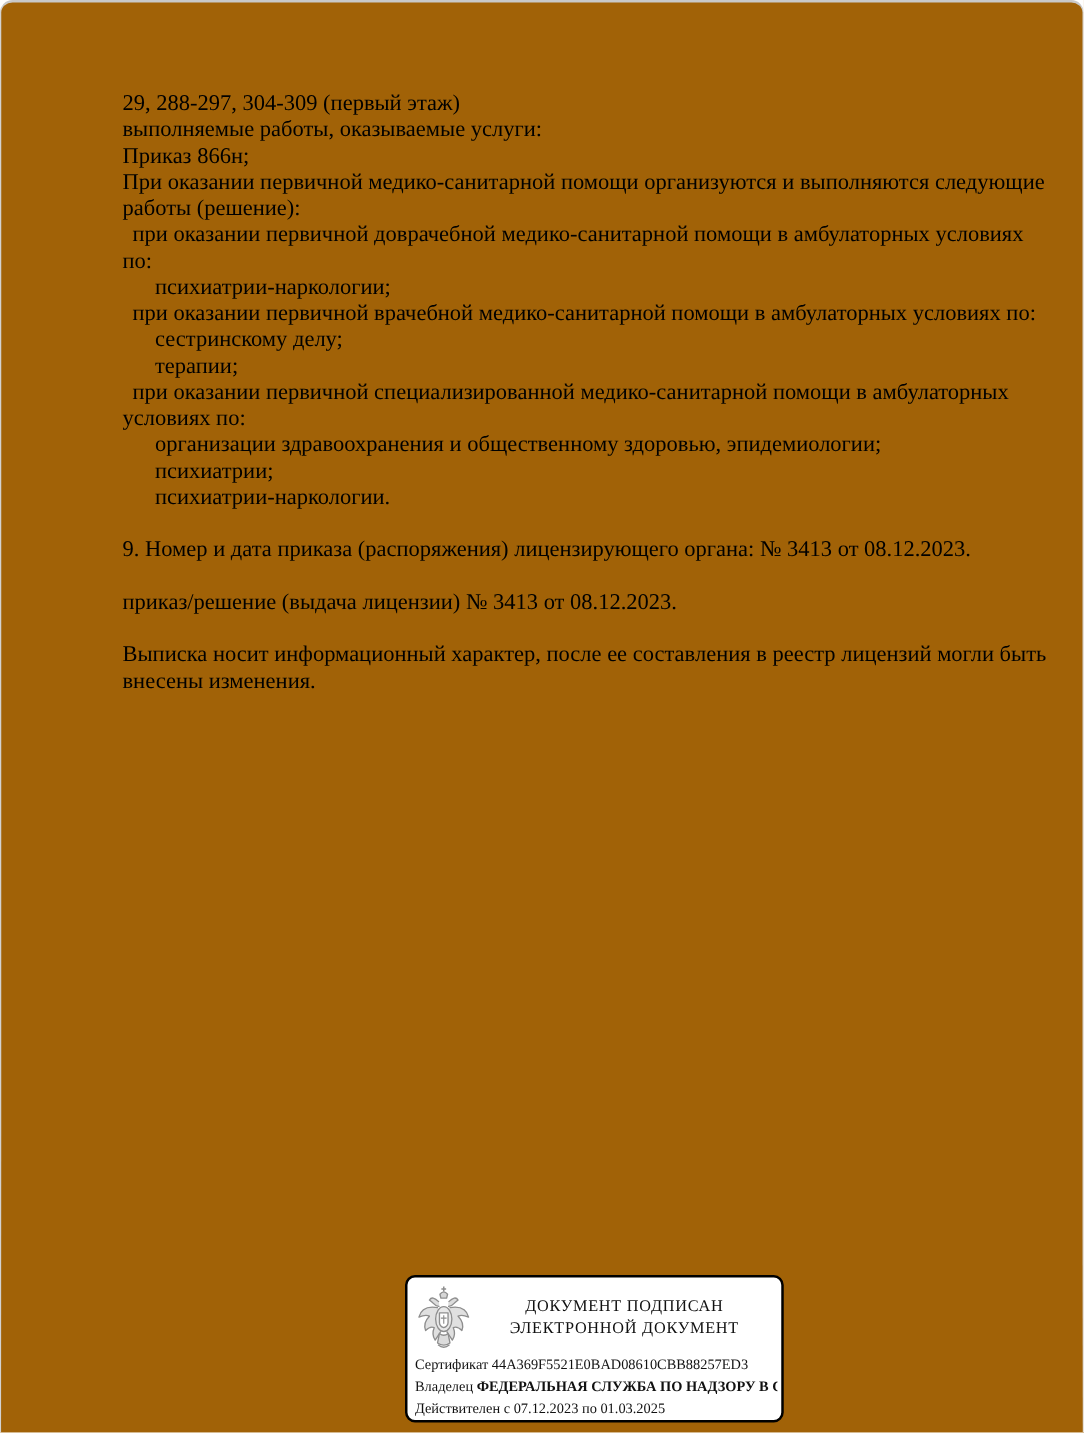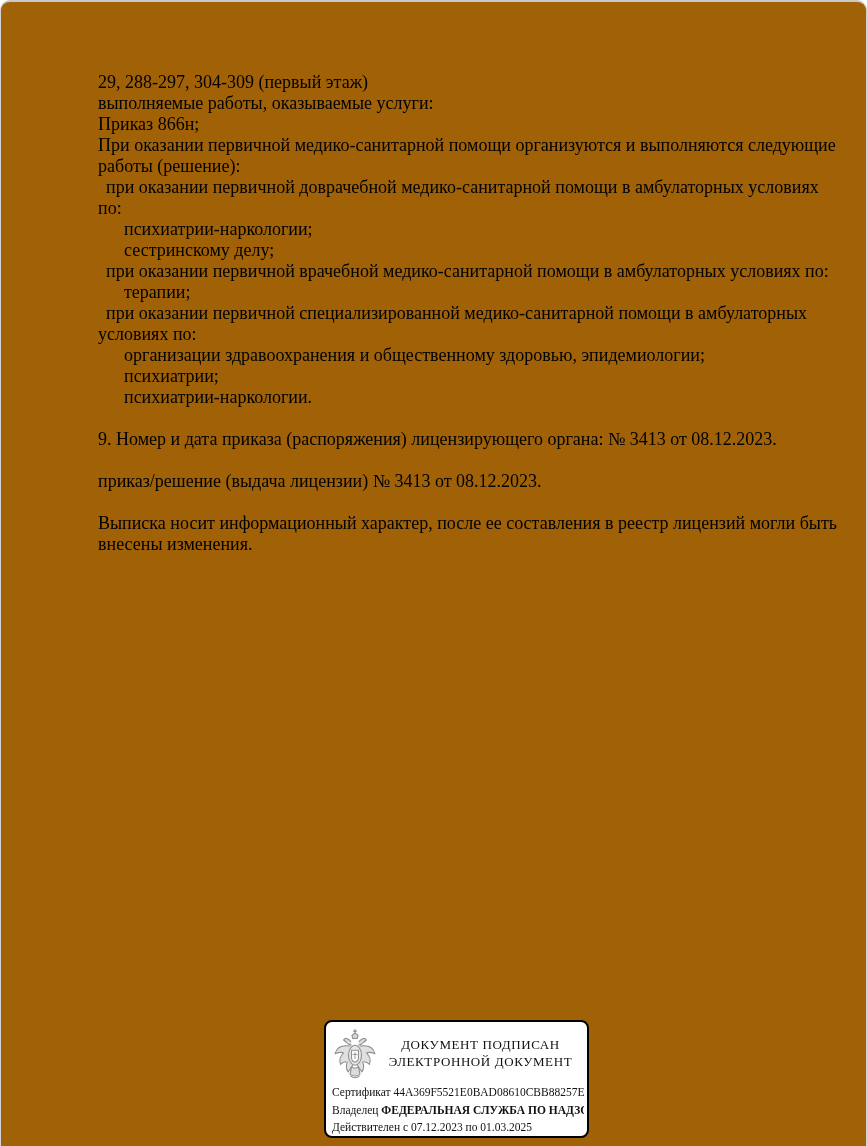--- a/index.html
+++ b/index.html
@@ -18,21 +18,21 @@
   }
   .doc-text{
     position:absolute;left:97px;top:70px;width:715px;
     font-size:18px;line-height:21px;
   }
   .line{min-height:21px;white-space:pre;}
   .line.ind1{padding-left:8px;}
   .line.ind2{padding-left:26px;}
 
   .stamp{
-    position:absolute;left:323px;top:1018px;width:265px;height:118px;
+    position:absolute;left:323px;top:1018px;width:303px;height:118px;
     border:2.5px solid #000;border-radius:8px;background:#fff;
     box-sizing:border-box;overflow:hidden;
   }
   .stamp-head{display:flex;align-items:flex-start;padding:5px 4px 0 6px;height:57px;box-sizing:border-box;}
   .emblem{width:46px;height:55px;flex:0 0 auto;}
   .stamp-title{
     flex:1;text-align:center;padding-top:9px;
     font-size:13px;line-height:17px;letter-spacing:0.6px;color:#111;
   }
   .stamp-lines{
@@ -49,22 +49,22 @@
 
   <div class="doc-text">
       <div class="line ind0">29, 288-297, 304-309 (первый этаж)</div>
       <div class="line ind0">выполняемые работы, оказываемые услуги:</div>
       <div class="line ind0">Приказ 866н;</div>
       <div class="line ind0">При оказании первичной медико-санитарной помощи организуются и выполняются следующие</div>
       <div class="line ind0">работы (решение):</div>
       <div class="line ind1">при оказании первичной доврачебной медико-санитарной помощи в амбулаторных условиях</div>
       <div class="line ind0">по:</div>
       <div class="line ind2">психиатрии-наркологии;</div>
+      <div class="line ind1">при оказании первичной врачебной медико-санитарной помощи в амбулаторных условиях по:</div>
       <div class="line ind2">сестринскому делу;</div>
-      <div class="line ind1">при оказании первичной врачебной медико-санитарной помощи в амбулаторных условиях по:</div>
       <div class="line ind2">терапии;</div>
       <div class="line ind1">при оказании первичной специализированной медико-санитарной помощи в амбулаторных</div>
       <div class="line ind0">условиях по:</div>
       <div class="line ind2">организации здравоохранения и общественному здоровью, эпидемиологии;</div>
       <div class="line ind2">психиатрии;</div>
       <div class="line ind2">психиатрии-наркологии.</div>
       <div class="line ind0">&nbsp;</div>
       <div class="line ind0">9. Номер и дата приказа (распоряжения) лицензирующего органа: № 3413 от 08.12.2023.</div>
       <div class="line ind0">&nbsp;</div>
       <div class="line ind0">приказ/решение (выдача лицензии) № 3413 от 08.12.2023.</div>

